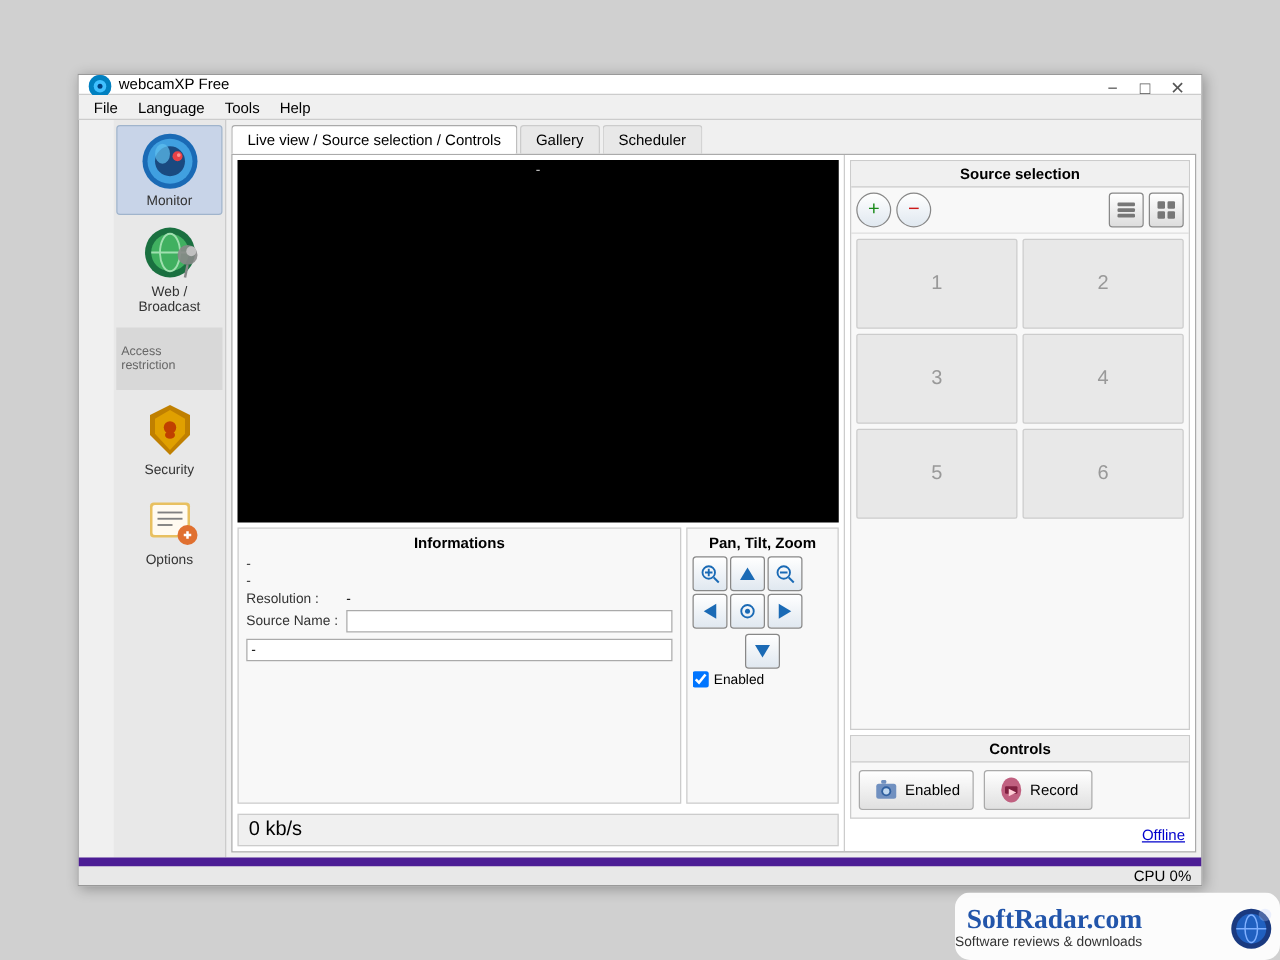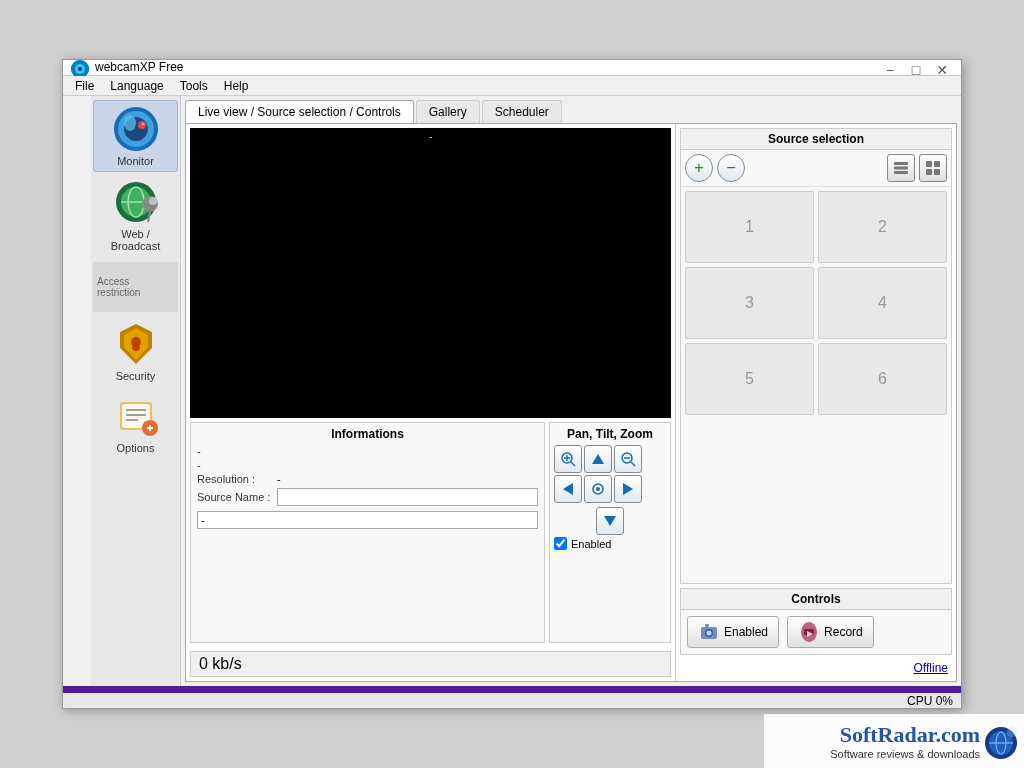--- a/index.html
+++ b/index.html
@@ -708,21 +708,21 @@
     </div>
 
   </div>
 
   <div class="app-status-bar">
     <span style="margin-left:auto;">CPU 0%</span>
   </div>
 
 </div>
 
-<div style="position:fixed; bottom:0; right:0; width:260px; height:54px; background:rgba(255,255,255,0.93); display:flex; align-items:center; justify-content:flex-end; padding-right:44px; gap:0;">
+<div style="position:fixed; bottom:0; right:0; width:260px; height:54px; background:rgba(255,255,255,0.93); display:flex; align-items:center; padding-right:44px; gap:0;border-radius:12px;">
   <div style="display:flex; flex-direction:column; align-items:flex-end;">
     <span style="font-size:22px; font-weight:bold; color:#2255aa; font-family:Georgia,serif;">SoftRadar.com</span>
     <span style="font-size:11px; color:#333;">Software reviews &amp; downloads</span>
   </div>
   <div style="position:absolute; right:6px; bottom:8px; width:34px; height:34px;">
     <svg width="34" height="34" viewBox="0 0 34 34">
       <circle cx="17" cy="17" r="16" fill="#1a3a80"></circle>
       <circle cx="17" cy="17" r="12" fill="#2060c0"></circle>
       <ellipse cx="17" cy="17" rx="5" ry="11" fill="none" stroke="#80b0ff" stroke-width="1.2"></ellipse>
       <line x1="5" y1="17" x2="29" y2="17" stroke="#80b0ff" stroke-width="1.2"></line>

